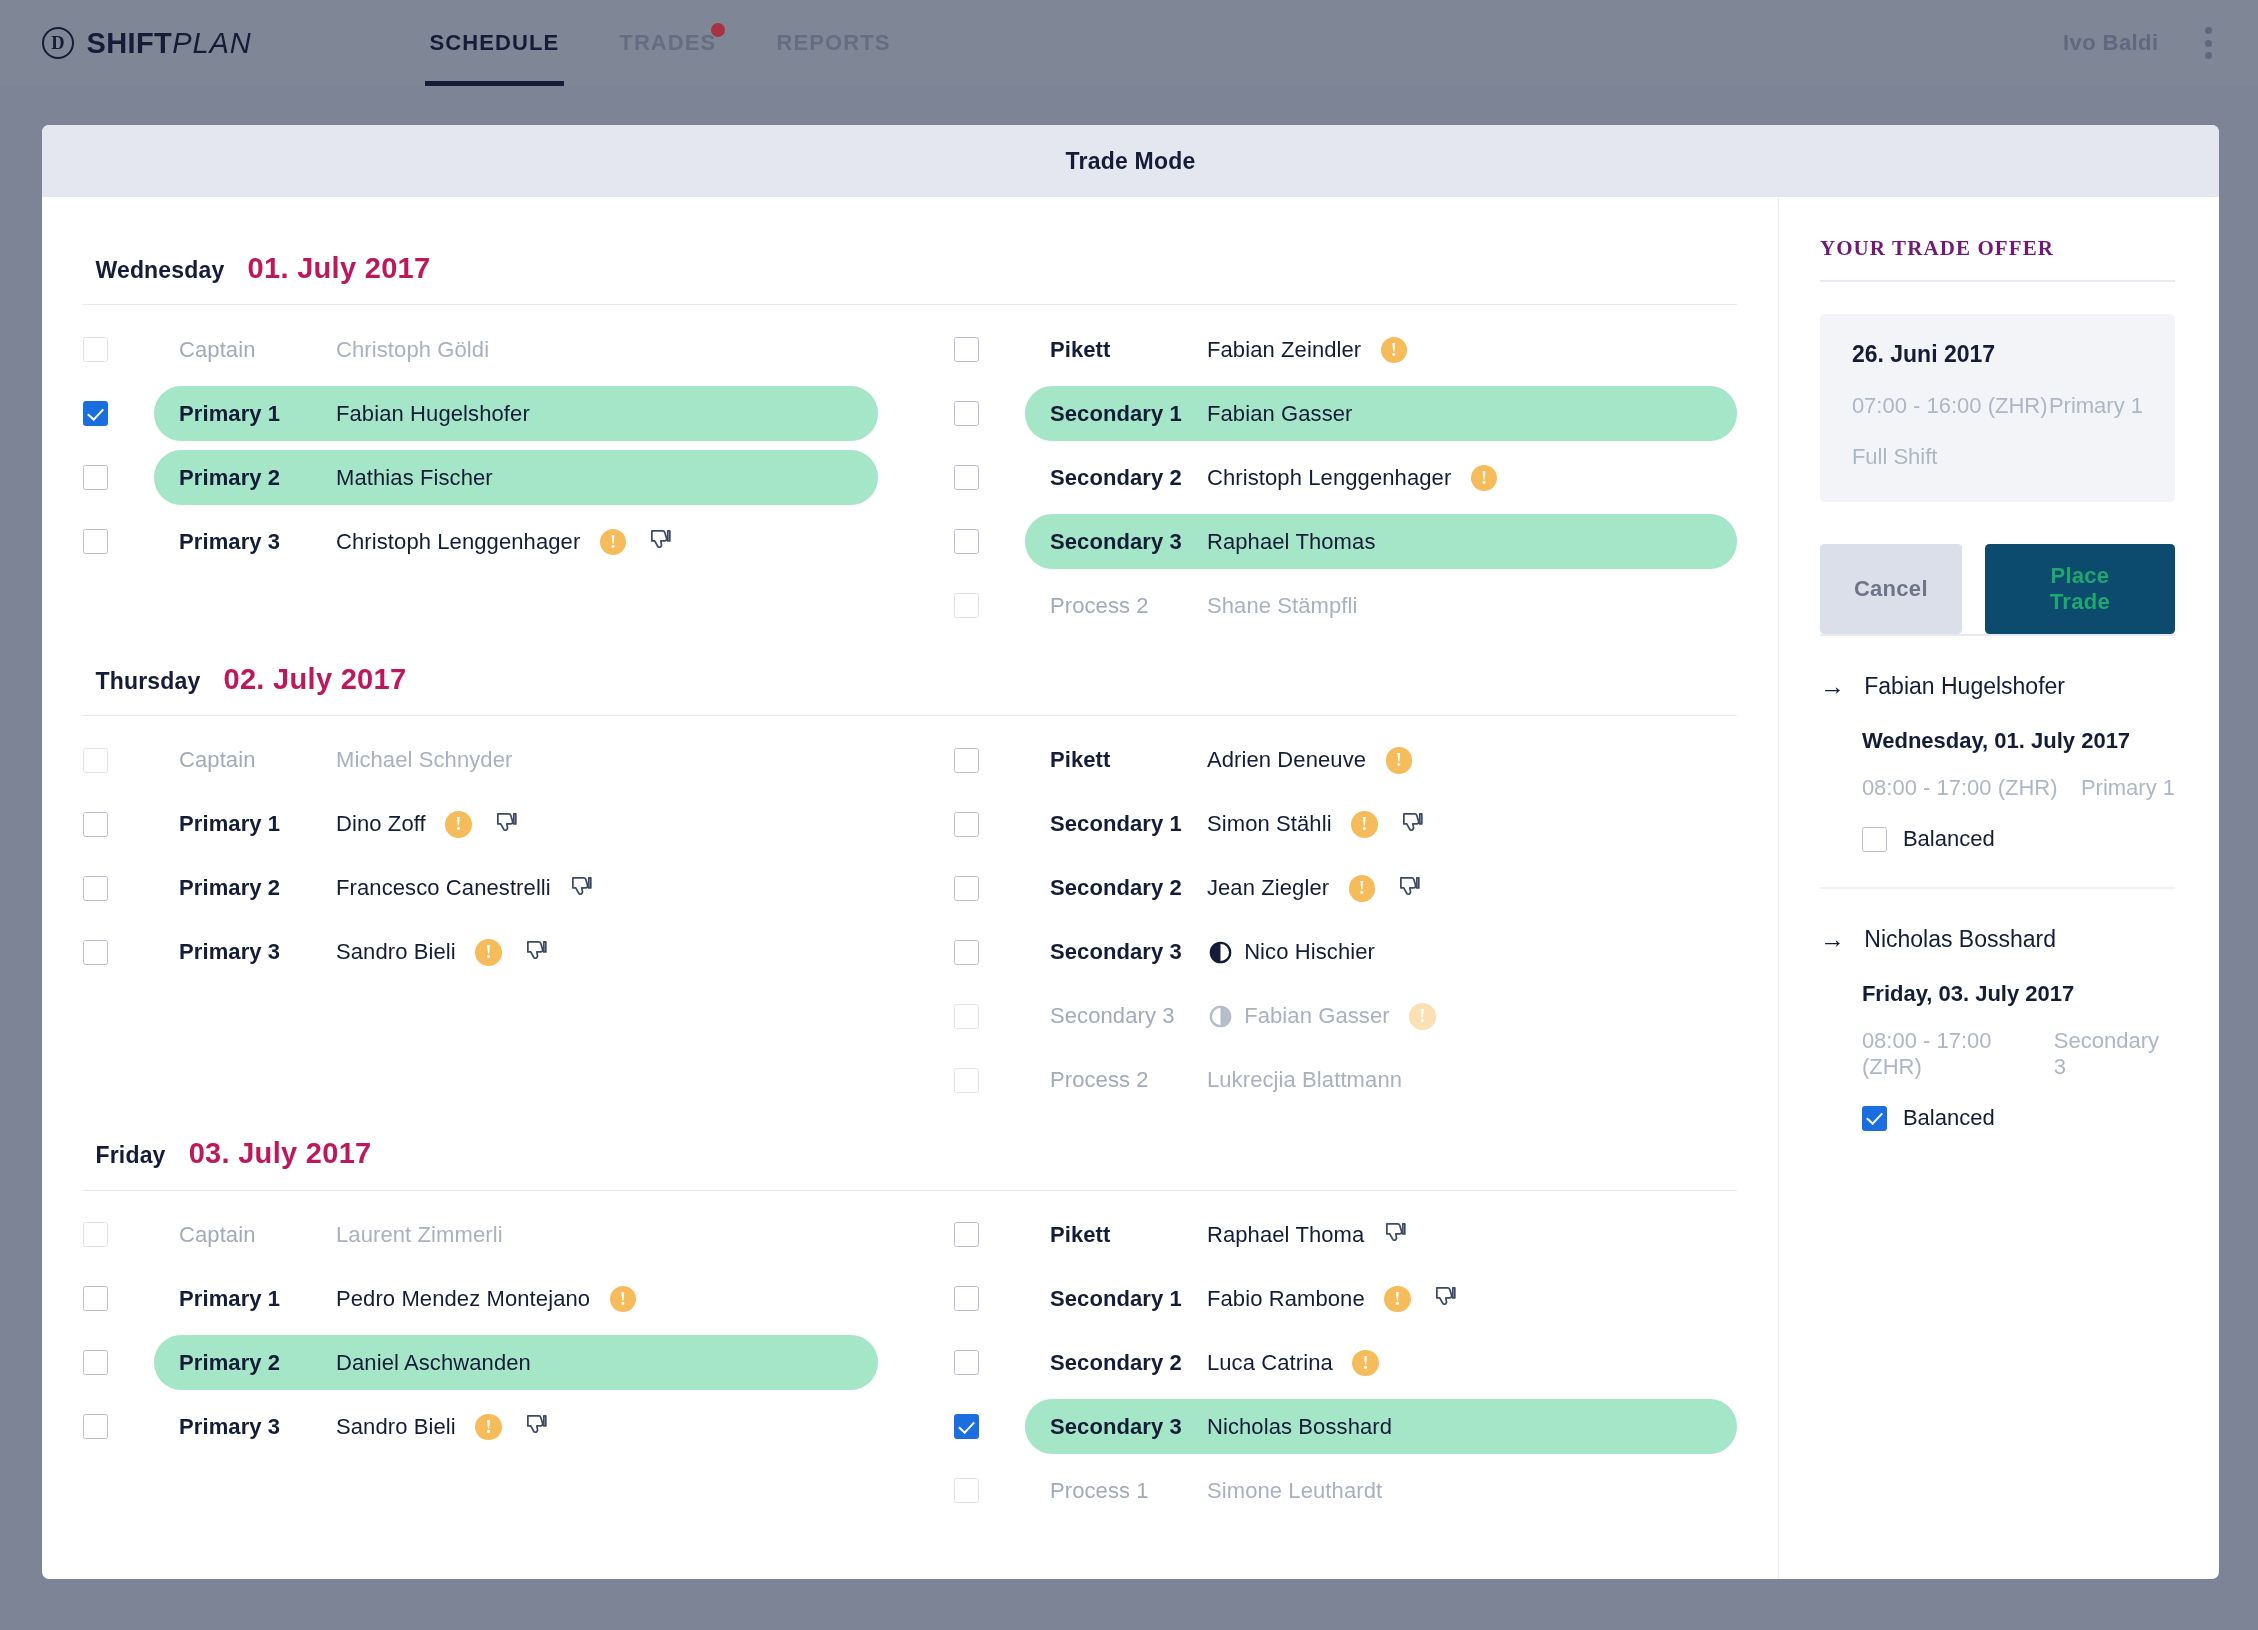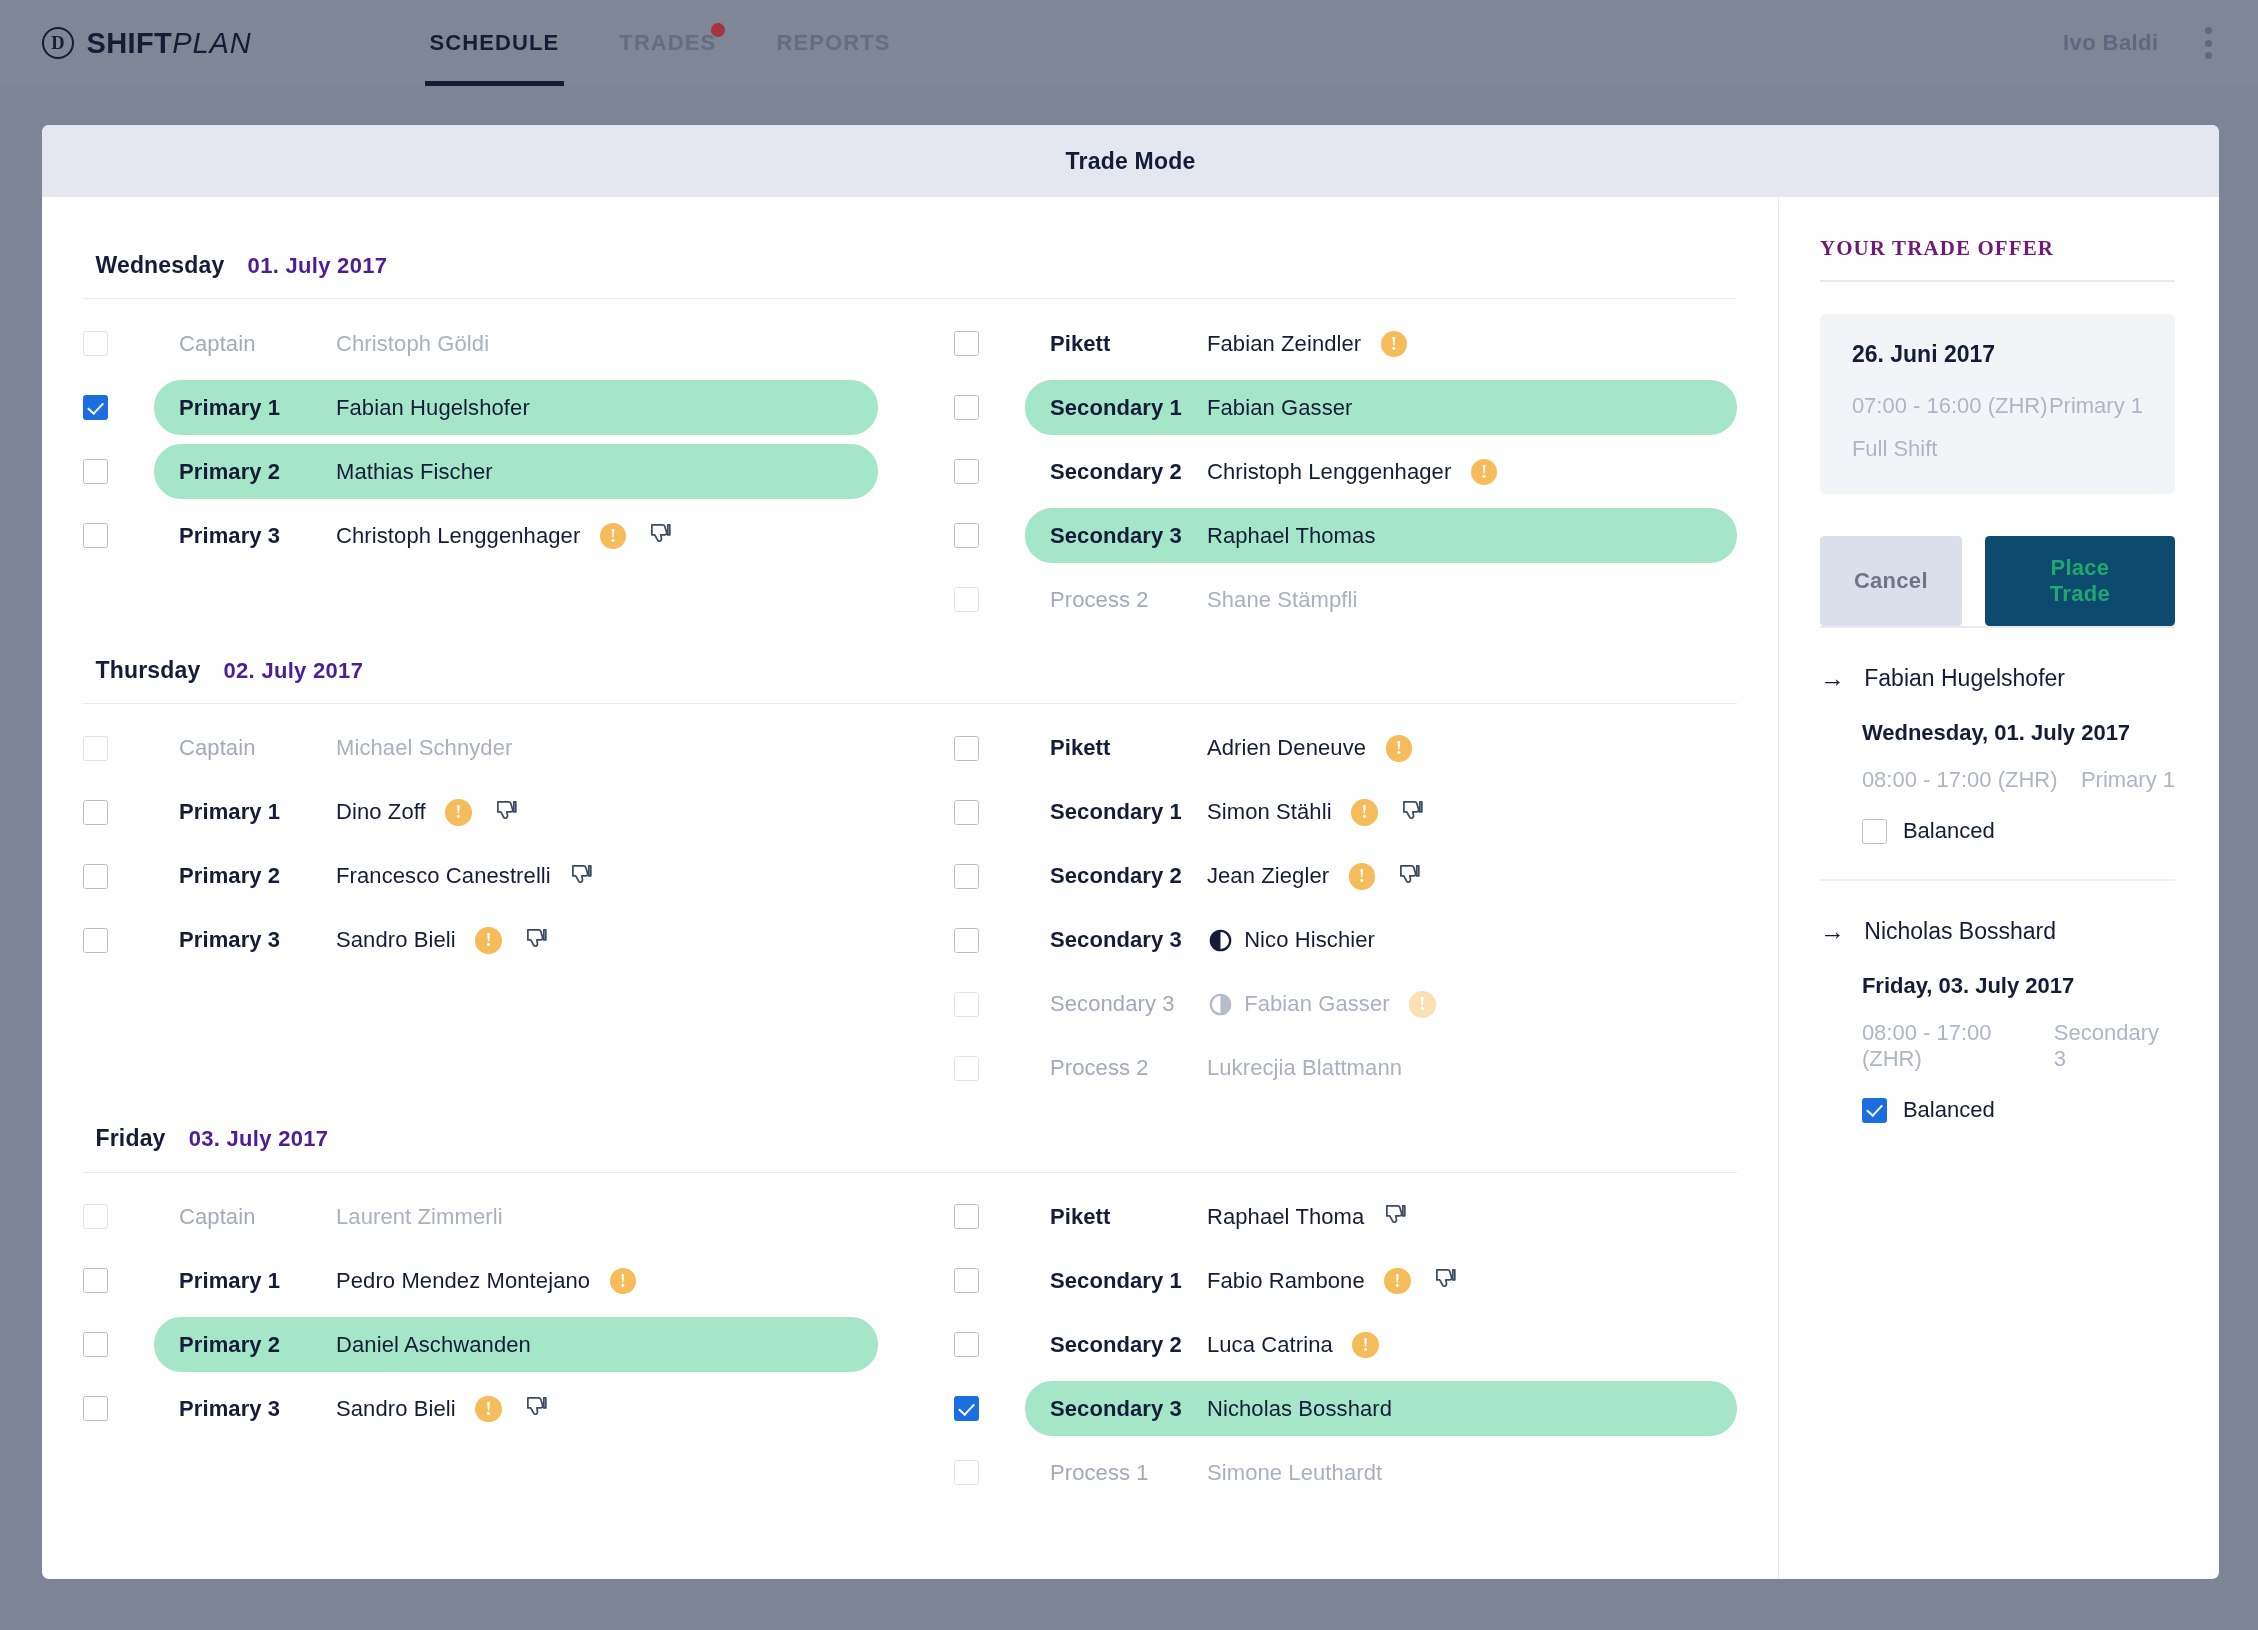--- a/index.html
+++ b/index.html
@@ -84,21 +84,21 @@
     padding: 39px 41px 0 41px;
     border-right: 1.8px solid #e7eaf1;
   }
   .dayblock { margin-bottom: 8.8px; }
   .dayhead {
     display: flex; align-items: baseline; gap: 23px;
     padding: 16px 0 19.4px 12.4px;
     border-bottom: 1.8px solid #e7eaf1;
   }
   .dayname { font-size: 23px; font-weight: bold; color: #141c38; letter-spacing: 0.2px; }
-  .daydate { font-size: 22px; font-weight: bold; color: #4c1d95; letter-spacing: 0.3px; }
+  .daydate { font-size: 29px; font-weight: bold; color: #be185d; letter-spacing: 0.3px; }
 
   .rows { display: flex; padding-top: 12.4px; }
   .col { width: 50%; }
   .col.left { padding-right: 32px; }
   .col.right { padding-left: 44px; }
 
   .row {
     display: flex; align-items: center;
     height: 64px;
     gap: 0;
@@ -160,21 +160,21 @@
     font-family: Liberation Serif, serif;
   }
   .hr { height: 1.8px; background: #e7eaf1; }
 
   .offer-card {
     background: #f2f4f8; border-radius: 5.3px;
     margin-top: 32px; padding: 26.5px 32px 32px 32px;
   }
   .offer-date { font-size: 23px; font-weight: bold; color: #141c38; margin-bottom: 25px; }
   .offer-line { display: flex; justify-content: space-between; font-size: 22px; color: #aeb6c5; }
-  .offer-sub { font-size: 22px; color: #aeb6c5; margin-top: 17px; }
+  .offer-sub { font-size: 22px; color: #aeb6c5; margin-top: 25px; }
 
   .btnrow { display: flex; justify-content: flex-end; gap: 23px; margin: 42px 0 0 0; }
   .btn {
     border: none; border-radius: 4.4px; cursor: pointer;
     font-size: 22px; font-weight: bold; letter-spacing: 0.3px;
     padding: 19.4px 34px;
     font-family: "Liberation Sans", sans-serif;
   }
   .btn.cancel { background: #dbdfe9; color: #6d7588; }
   .btn.place { background: #0c4a6e; color: #1ea86f; }

